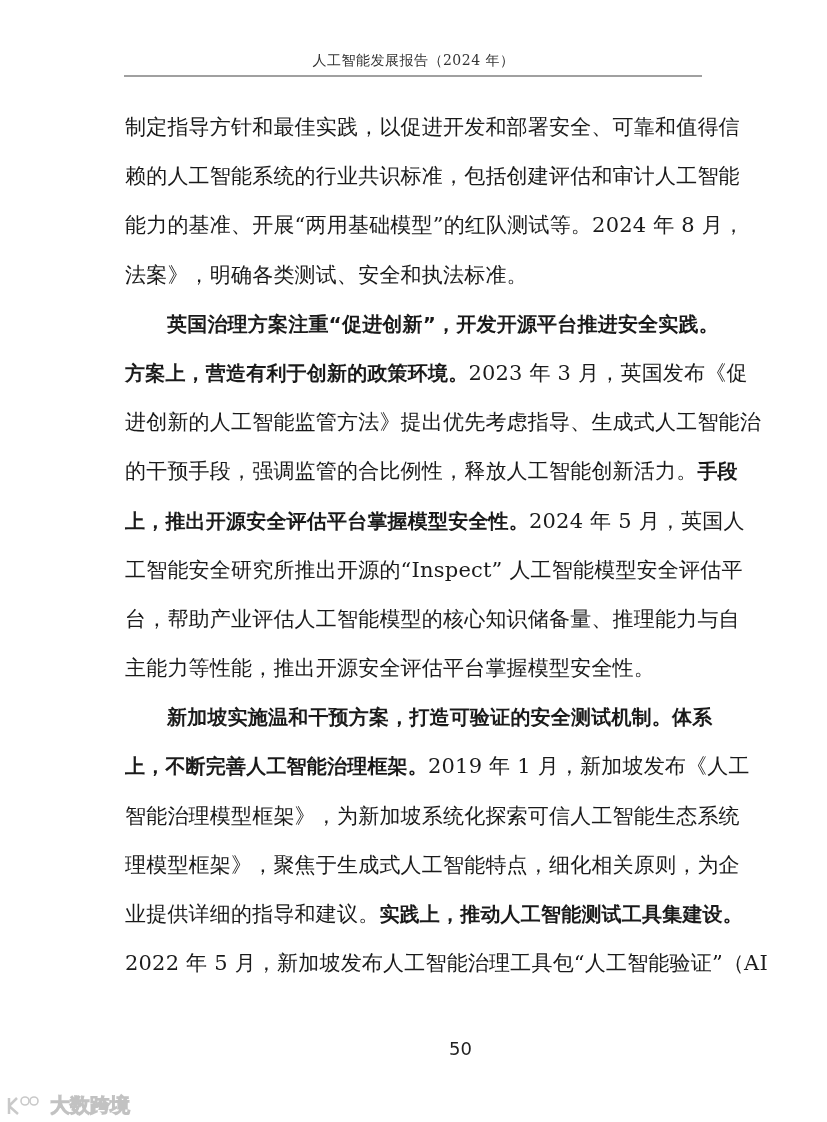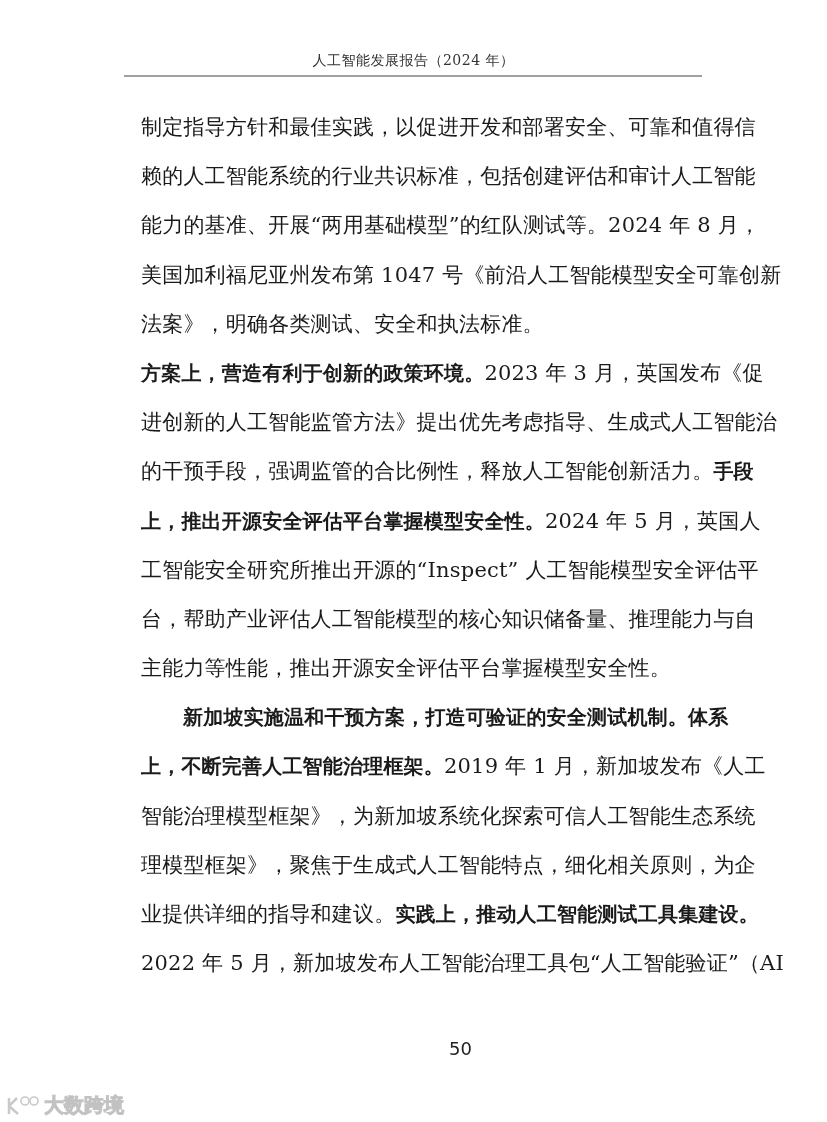--- a/index.html
+++ b/index.html
@@ -3,43 +3,43 @@
 <meta charset="utf-8">
 <style>
   html, body { margin: 0; padding: 0; background: #ffffff; }
   body { width: 827px; height: 1122px; position: relative; overflow: hidden;
          font-family: "DejaVu Serif", "Liberation Serif", serif; color: #1a1a1a; }
   .header-title { position: absolute; top: 52px; left: 0; width: 827px; text-align: center;
                   font-size: 14px; color: #333; letter-spacing: 0.5px; }
   .header-rule { position: absolute; top: 75px; left: 124px; width: 578px; height: 2px; background: #a0a0a0; }
   .body-text { position: absolute; top: 105px; left: 125px; width: 572px; }
   .line { height: 49.2px; line-height: 44px; font-size: 21px; white-space: nowrap;
-          text-align: justify; text-align-last: justify; letter-spacing: 0.2px; margin-left: 16px; }
+          text-align: justify; text-align-last: justify; letter-spacing: 0.2px; }
   .line.last { text-align-last: left; }
   .line.indent { padding-left: 42px; }
   .b { font-family: "DejaVu Sans", "Liberation Sans", sans-serif; font-weight: bold; font-size: 20px; }
   .page-number { position: absolute; top: 1038px; left: 0; width: 827px; text-align: center;
                  font-family: "DejaVu Sans", "Liberation Sans", sans-serif; font-size: 18px; color: #222; padding-left: 47px; }
-  .watermark { position: absolute; left: 6px; top: 1092px; display: flex; align-items: center; 
+  .watermark { position: absolute; left: 6px; top: 1092px; display: flex; align-items: center; gap: 6px;
                font-family: "DejaVu Sans", sans-serif; font-size: 20px; font-weight: bold; color: #ffffff;
                -webkit-text-stroke: 1px #b8b8b8; opacity: 0.85; }
   .wm-logo { width: 38px; height: 22px; position: relative; }
 </style>
 </head>
 <body>
 
 <div class="header-title">人工智能发展报告（2024 年）</div>
 <div class="header-rule"></div>
 
 <div class="body-text" id="body-text">
     <div class="line"><span>制定指导方针和最佳实践，以促进开发和部署安全、可靠和值得信</span></div>
     <div class="line"><span>赖的人工智能系统的行业共识标准，包括创建评估和审计人工智能</span></div>
     <div class="line"><span>能力的基准、开展“两用基础模型”的红队测试等。2024 年 8 月，</span></div>
-    <div class="line"><span>美国加利福尼亚州发布第 1047 号《前沿人工智能模型安全可靠创新</span></div>
     <div class="line last"><span>法案》，明确各类测试、安全和执法标准。</span></div>
+    <div class="line indent"><span class="b">英国治理方案注重“促进创新”，开发开源平台推进安全实践。</span></div>
     <div class="line"><span class="b">方案上，营造有利于创新的政策环境。</span><span>2023 年 3 月，英国发布《促</span></div>
     <div class="line"><span>进创新的人工智能监管方法》提出优先考虑指导、生成式人工智能治</span></div>
     <div class="line"><span>的干预手段，强调监管的合比例性，释放人工智能创新活力。</span><span class="b">手段</span></div>
     <div class="line"><span class="b">上，推出开源安全评估平台掌握模型安全性。</span><span>2024 年 5 月，英国人</span></div>
     <div class="line"><span>工智能安全研究所推出开源的“Inspect” 人工智能模型安全评估平</span></div>
     <div class="line"><span>台，帮助产业评估人工智能模型的核心知识储备量、推理能力与自</span></div>
     <div class="line last"><span>主能力等性能，推出开源安全评估平台掌握模型安全性。</span></div>
     <div class="line indent"><span class="b">新加坡实施温和干预方案，打造可验证的安全测试机制。体系</span></div>
     <div class="line"><span class="b">上，不断完善人工智能治理框架。</span><span>2019 年 1 月，新加坡发布《人工</span></div>
     <div class="line"><span>智能治理模型框架》，为新加坡系统化探索可信人工智能生态系统</span></div>

